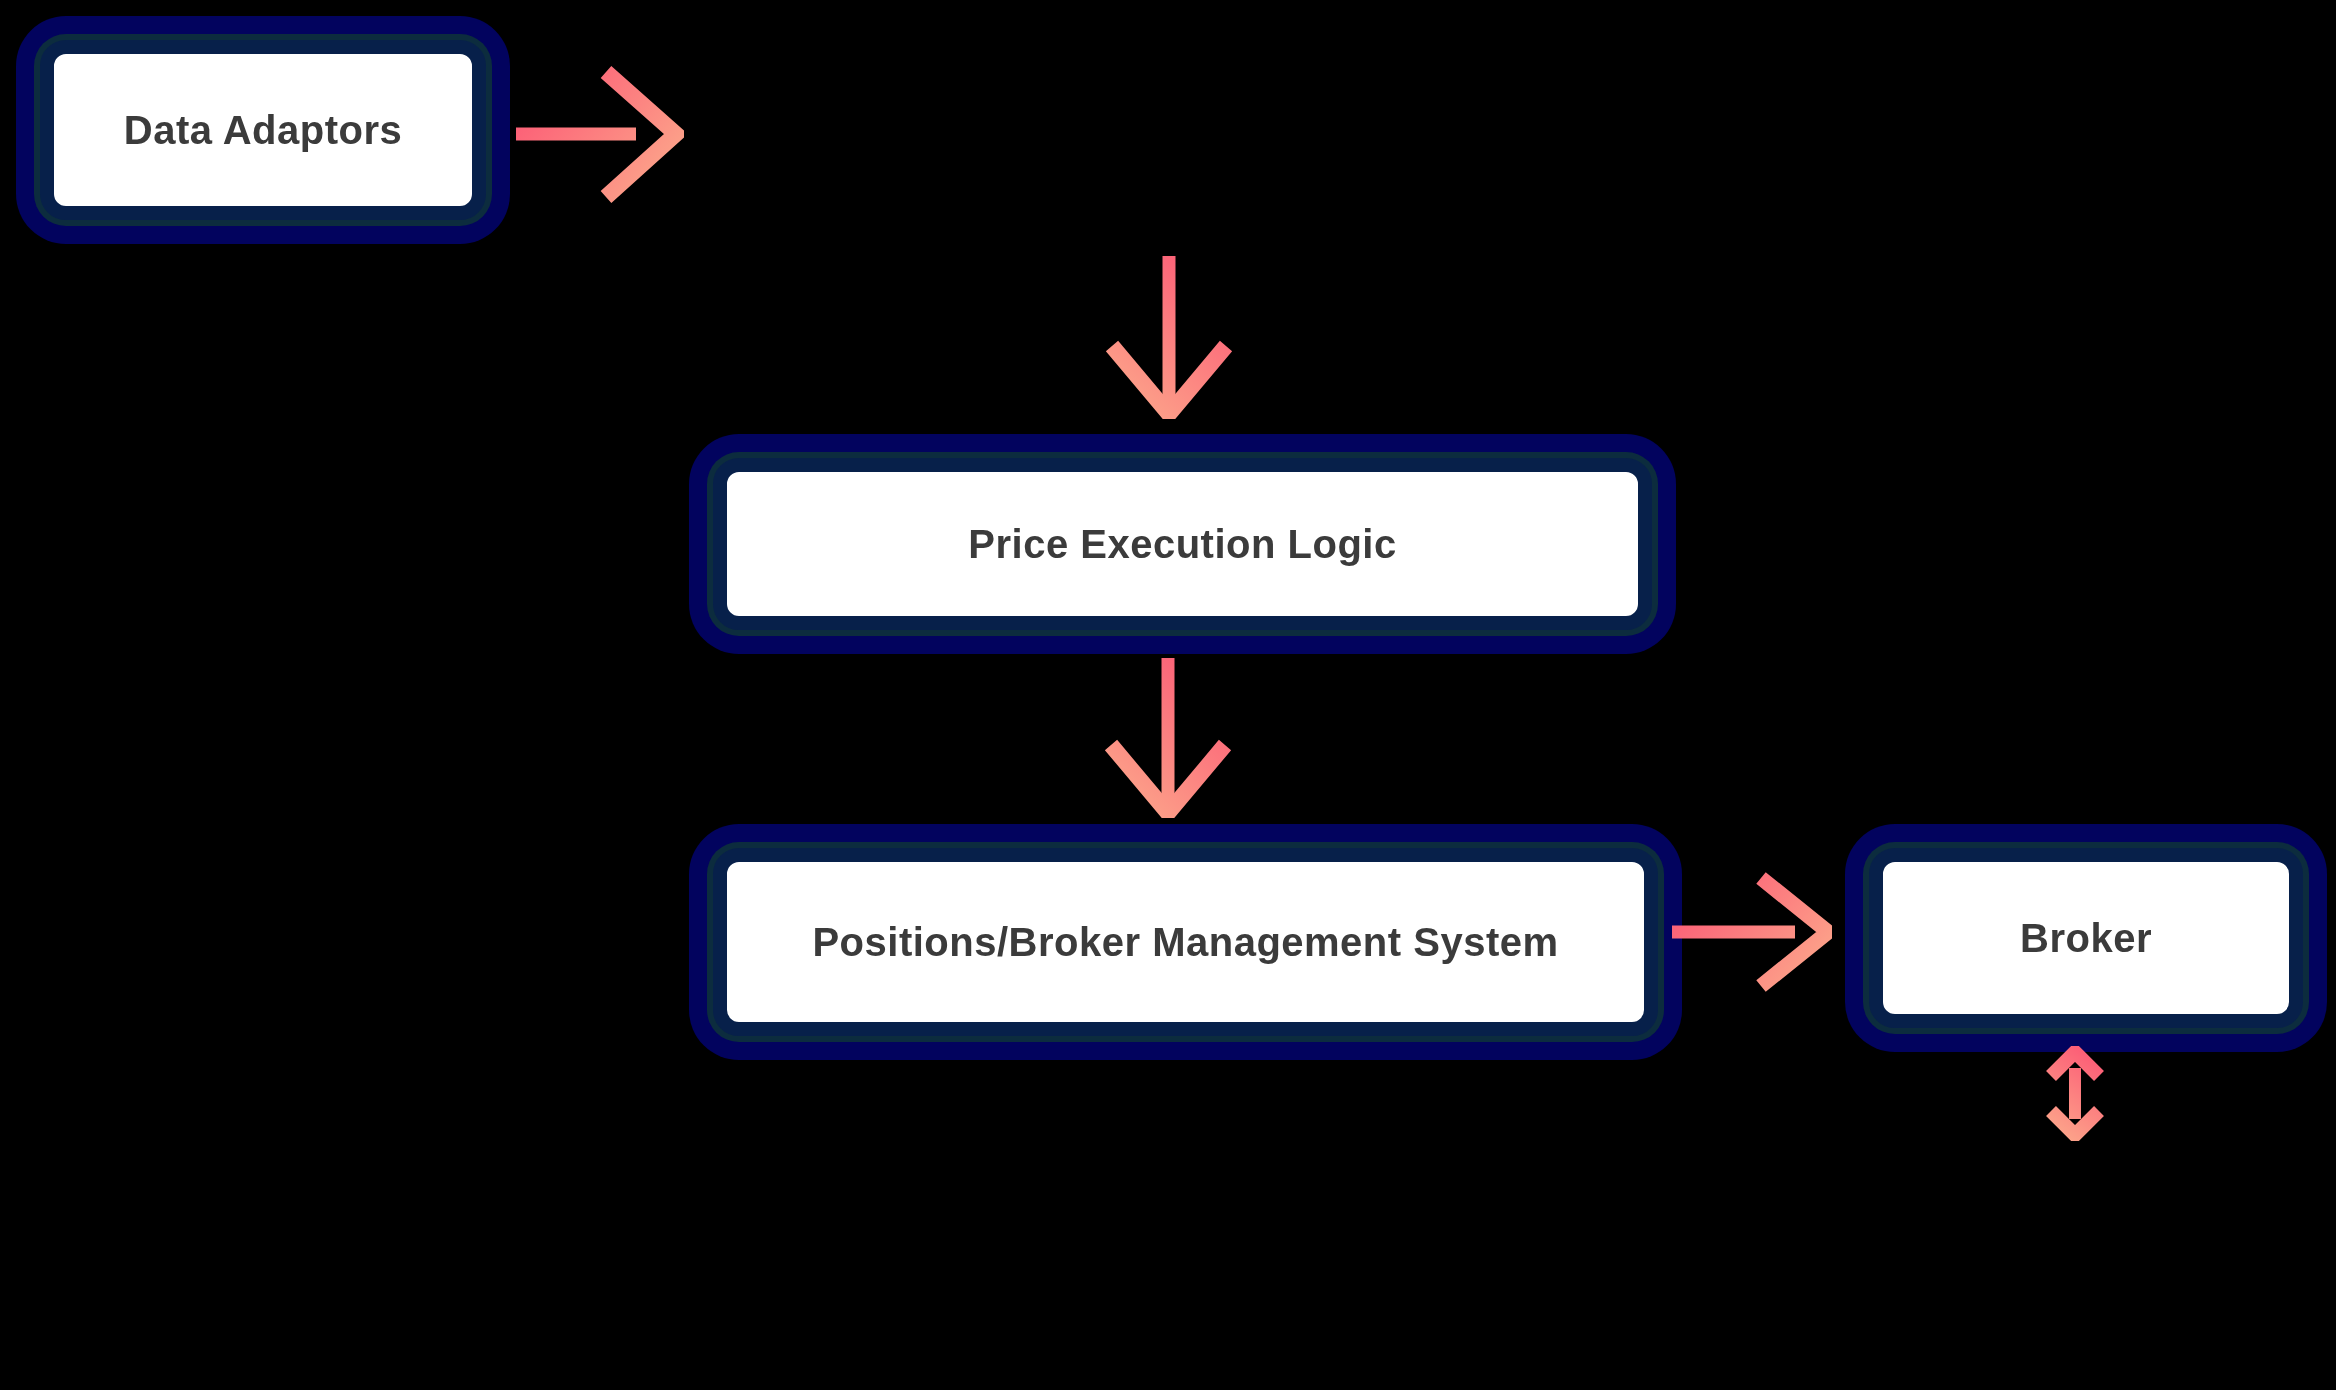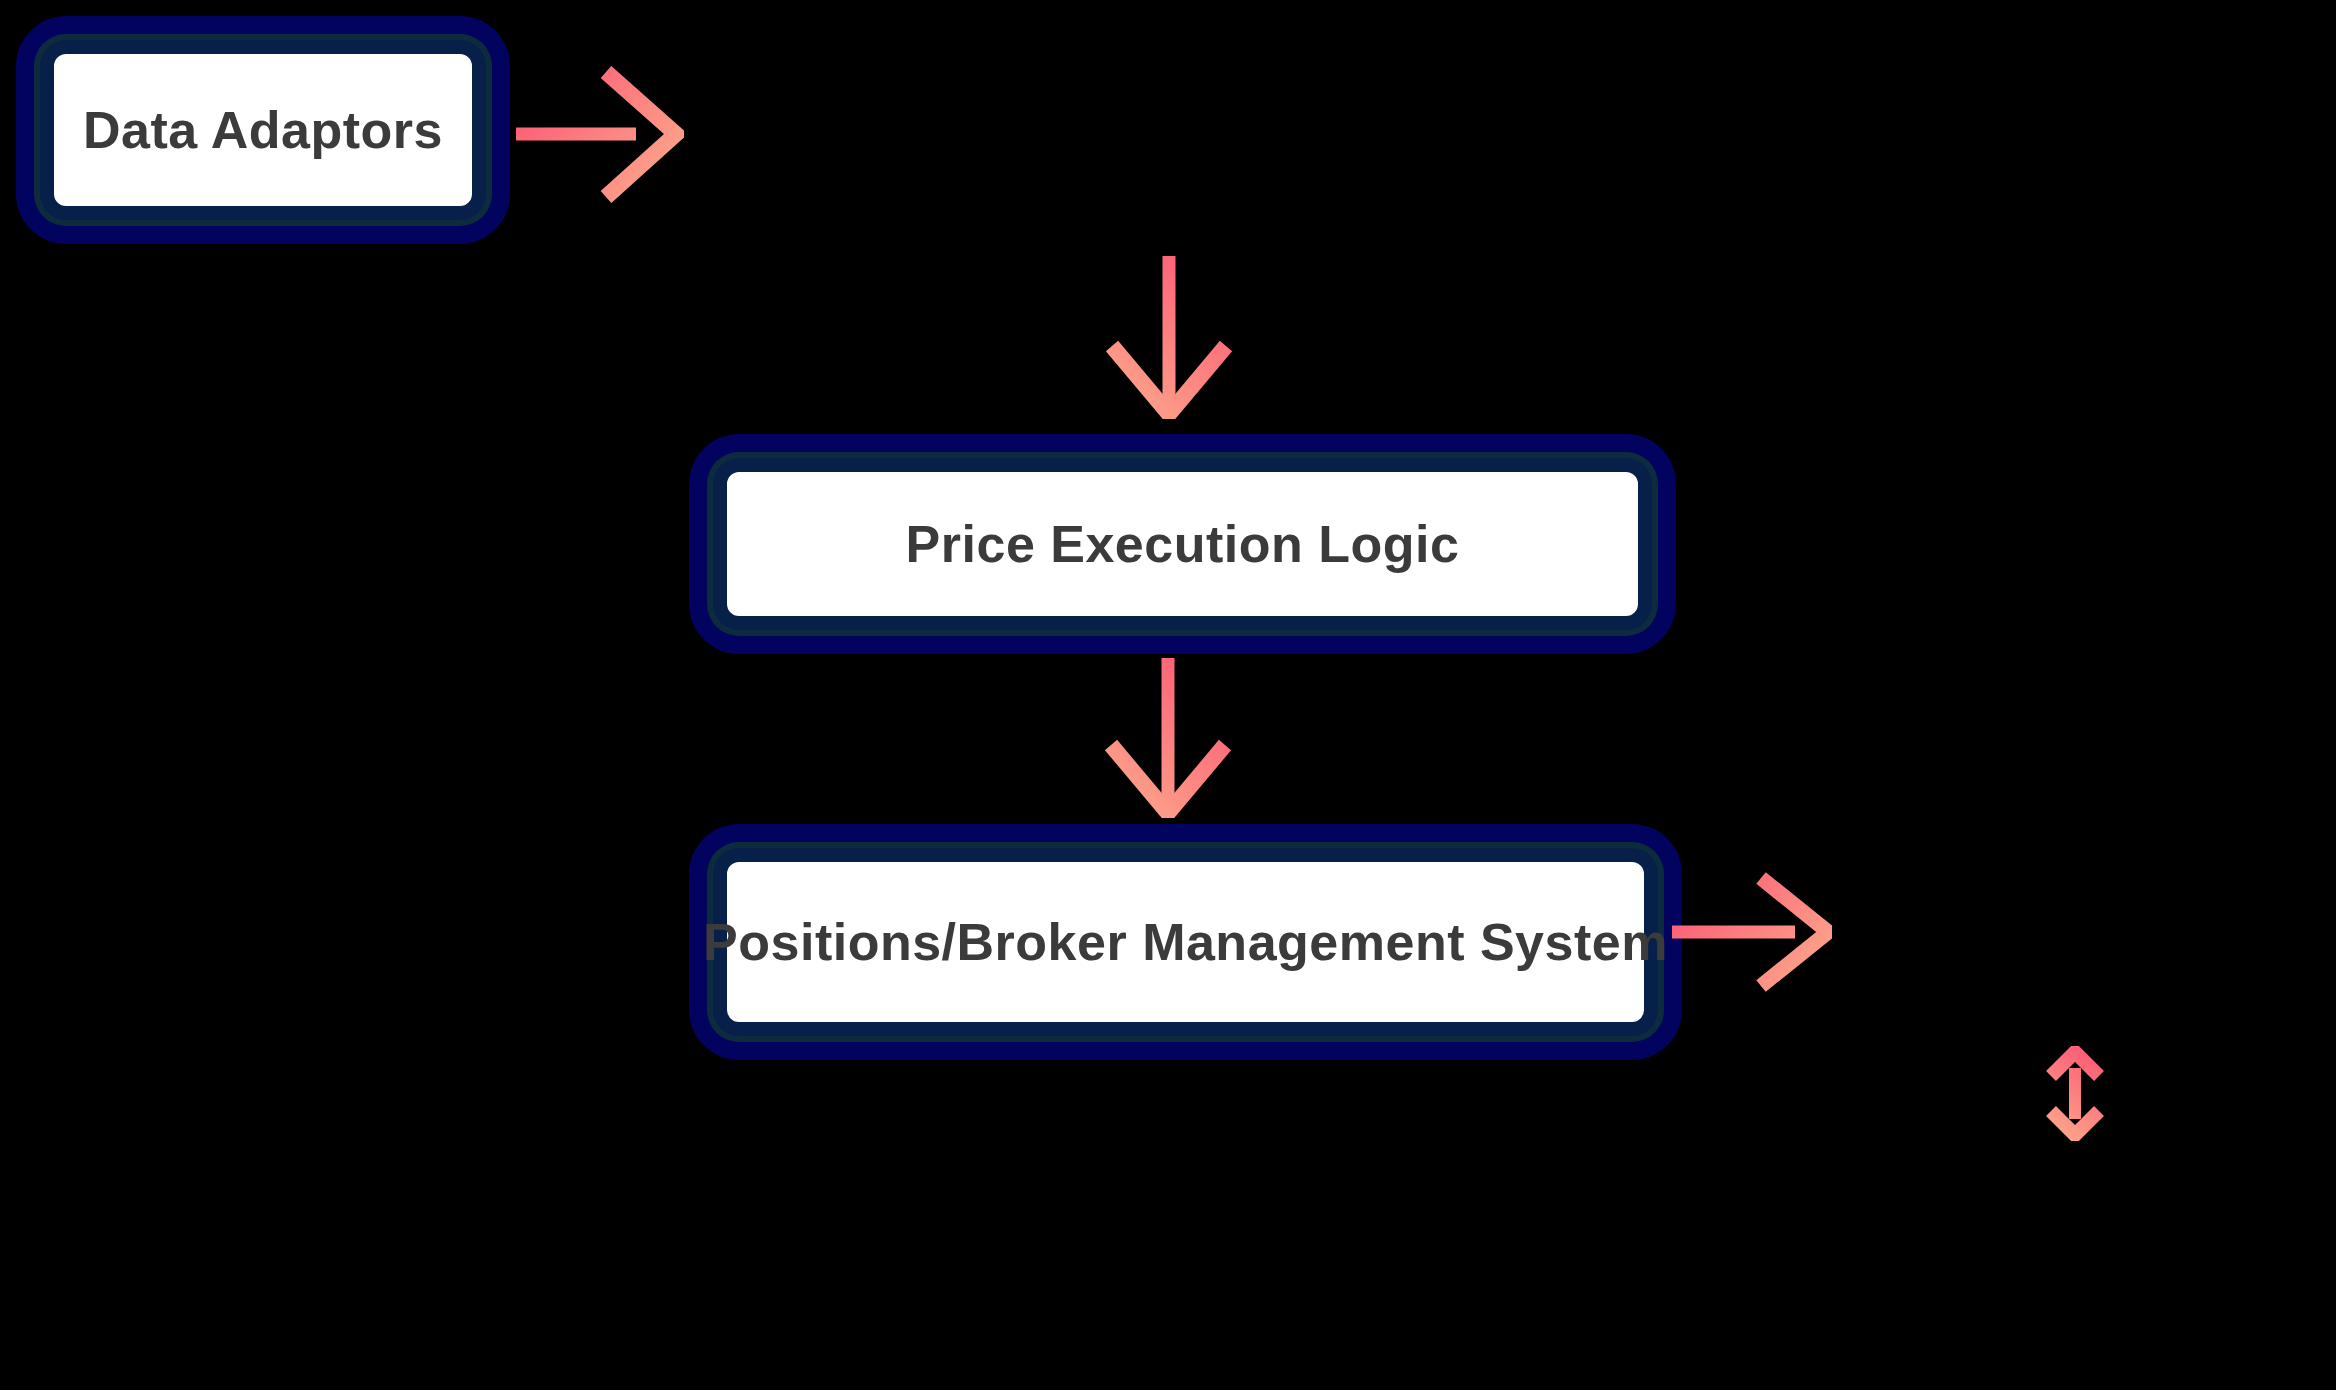--- a/index.html
+++ b/index.html
@@ -18,21 +18,21 @@
     border-radius: 26px;
     box-shadow:
       0 0 0 6px var(--node-border-mid, #0c2c3e),
       0 0 0 24px var(--node-border-outer, #02035e);
     display: flex;
     align-items: center;
     justify-content: center;
     box-sizing: border-box;
   }
   .node-label {
-    font-size: 52px;
+    font-size: 40px;
     font-weight: bold;
     color: var(--node-text, #3b3b3b);
     letter-spacing: 0.5px;
     white-space: nowrap;
   }
   .arrow { position: absolute; display: block; }
   .arrow .stroke-shape {
     fill: none;
     stroke-linecap: butt;
     stroke-linejoin: miter;
@@ -51,20 +51,23 @@
 
 
   <div class="node" style="left:713px; top:458px; width:939px; height:172px;">
     <span class="node-label">Price Execution Logic</span>
   </div>
 
   <div class="node" style="left:713px; top:848px; width:945px; height:188px;">
     <span class="node-label">Positions/Broker Management System</span>
   </div>
 
+  <div class="node" style="left:1869px; top:848px; width:434px; height:180px;">
+    <span class="node-label">Broker</span>
+  </div>
 
 
   <svg class="arrow" style="left:514px; top:64px;" width="170" height="141" viewBox="0 0 170 141">
     <defs>
       <linearGradient id="g1" gradientUnits="userSpaceOnUse" x1="0" y1="0" x2="170" y2="141">
         <stop offset="0" class="stop-pink"></stop>
           <stop offset="1" class="stop-peach"></stop>
       </linearGradient>
     </defs>
     <line class="stroke-shape" x1="2" y1="70" x2="122" y2="70" stroke="url(#g1)" stroke-width="13"></line>

